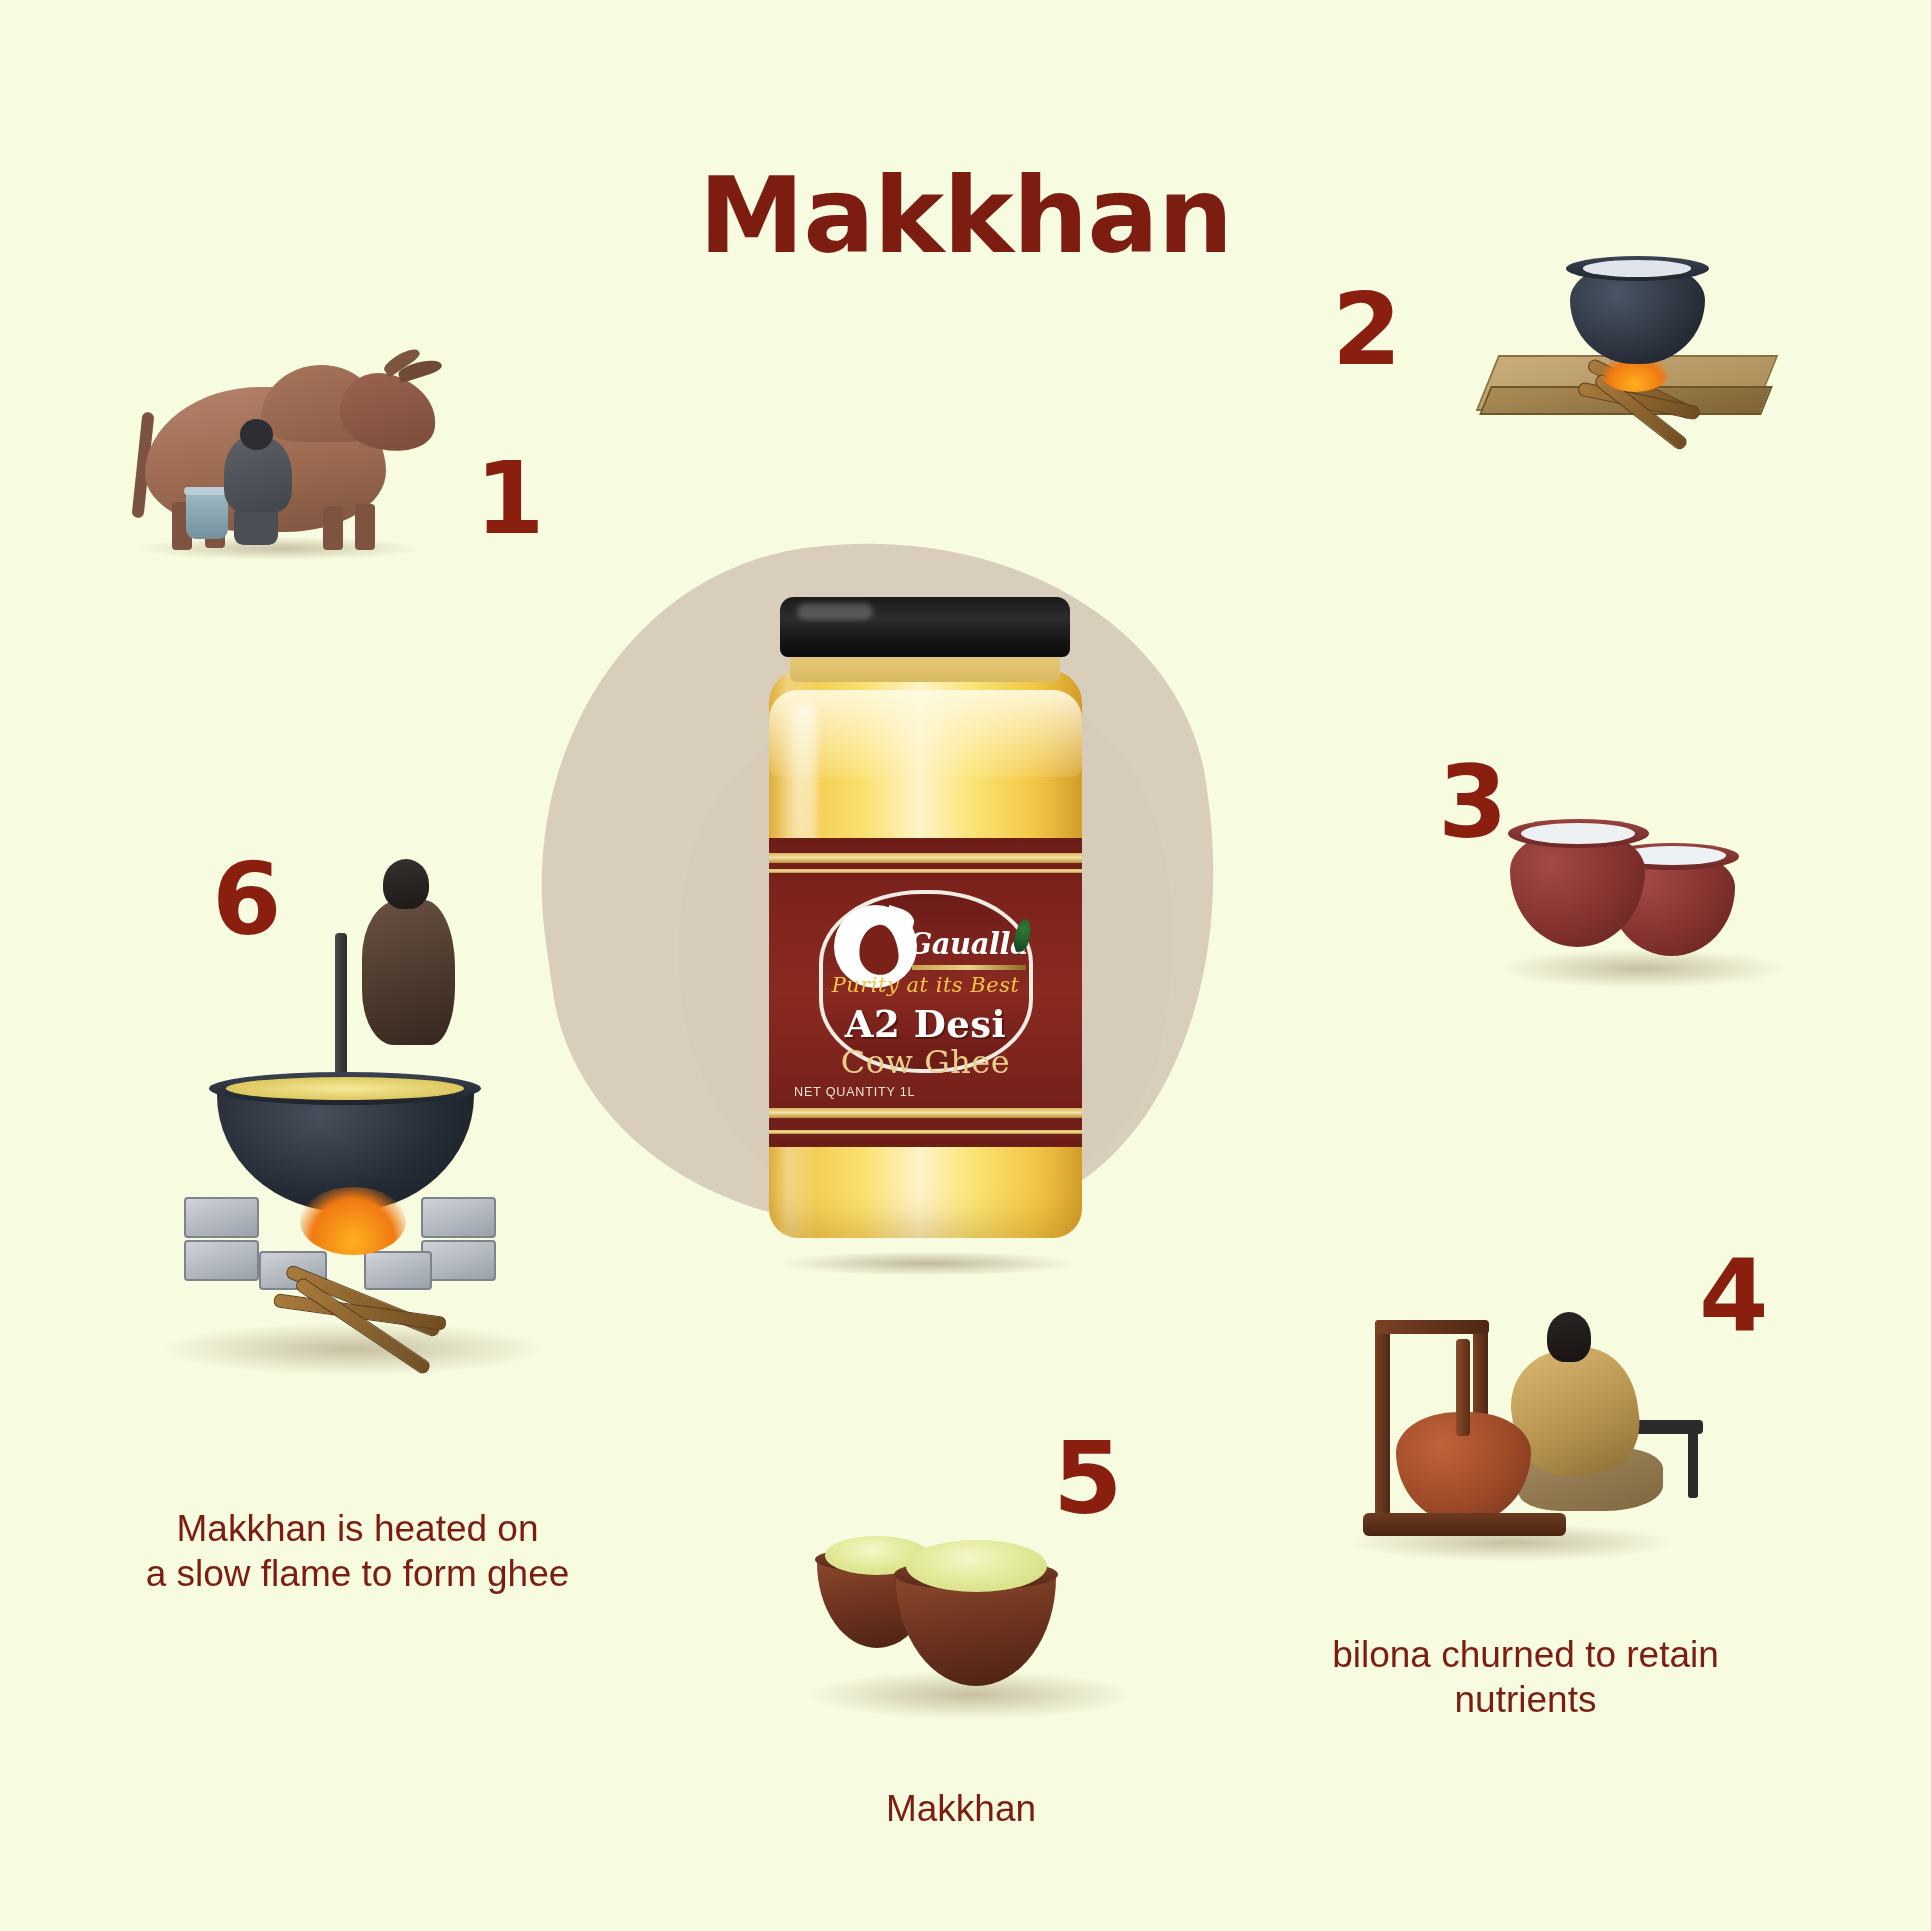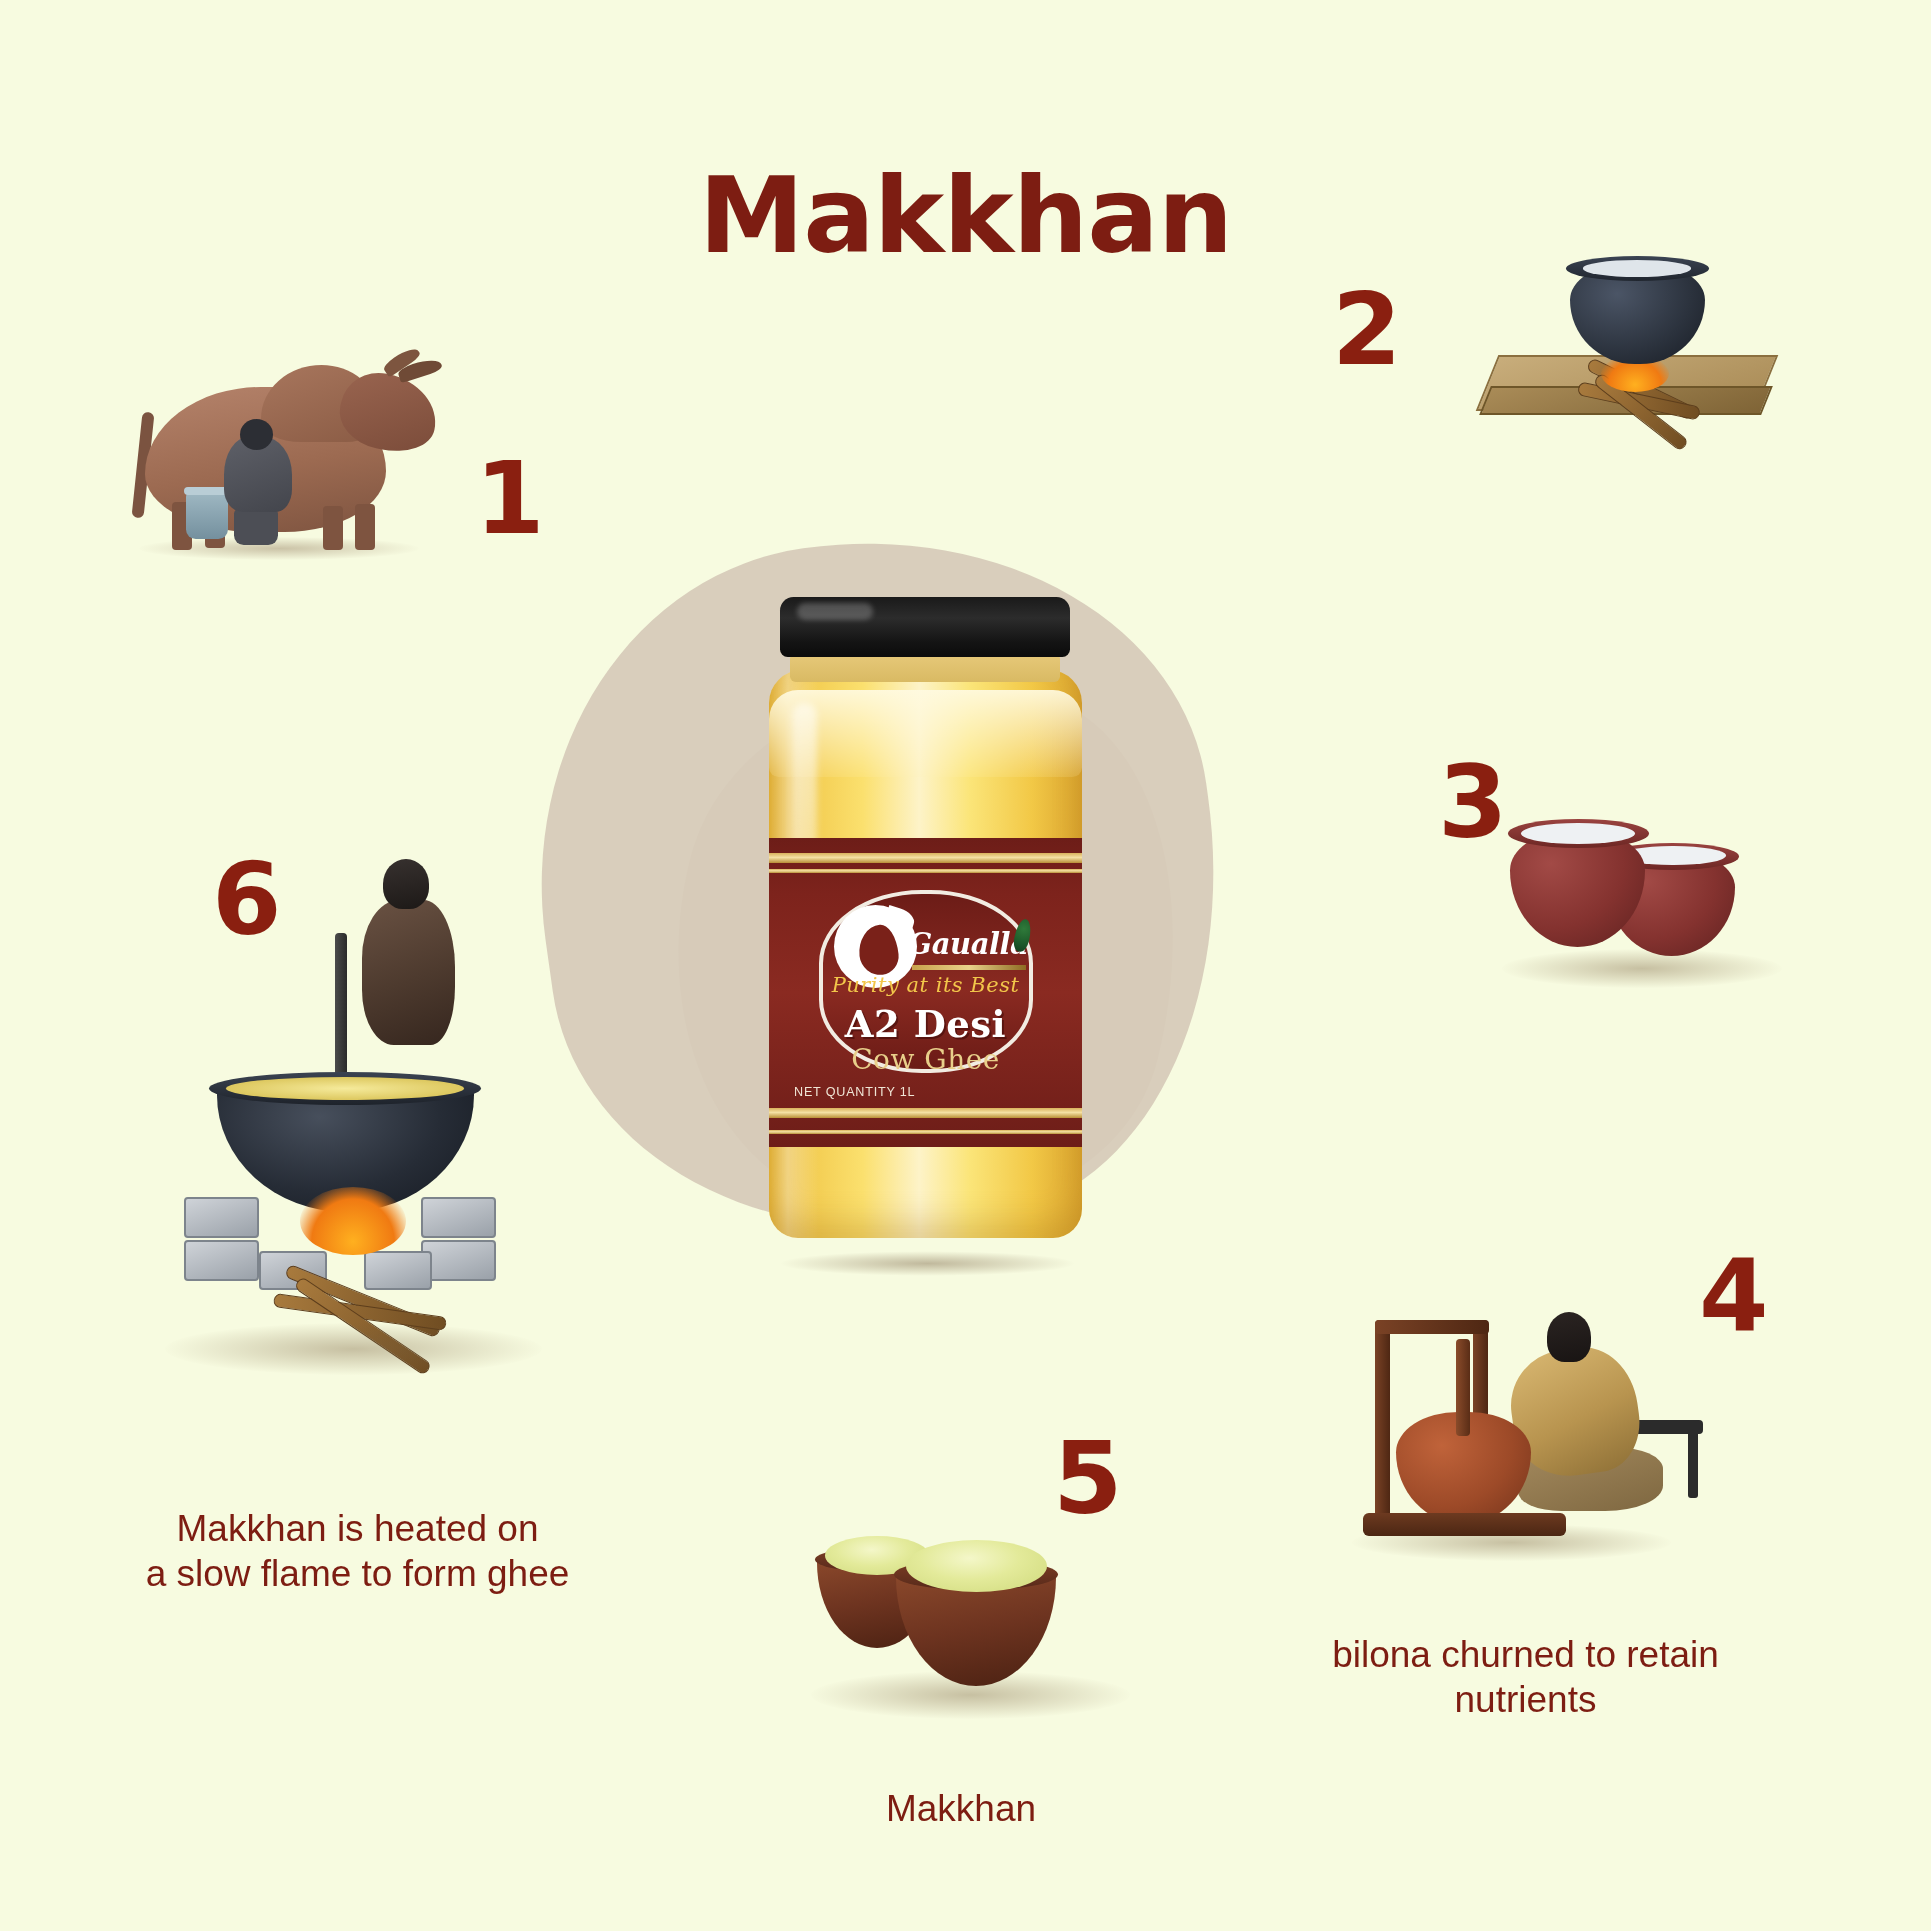--- a/index.html
+++ b/index.html
@@ -203,21 +203,21 @@
     font-weight: bold;
     font-size: 37px;
     color: #ffffff;
     letter-spacing: 0.5px;
     text-shadow: 1.9px 1.9px 0 rgba(60,10,8,.55);
   }
   .prod2 {
     position:absolute; left:0; right:0; top: 153px;
     text-align:center;
     font-family: "DejaVu Serif", serif;
-    font-size: 28px;
+    font-size: 32px;
     color: #e8cf8a;
     letter-spacing: 0.5px;
   }
   .netq {
     position:absolute; left: 25px; bottom: 48px;
     font-family: "Liberation Sans", sans-serif;
     font-size: 12.6px;
     letter-spacing: 0.8px;
     color: #f0e6d6;
   }

